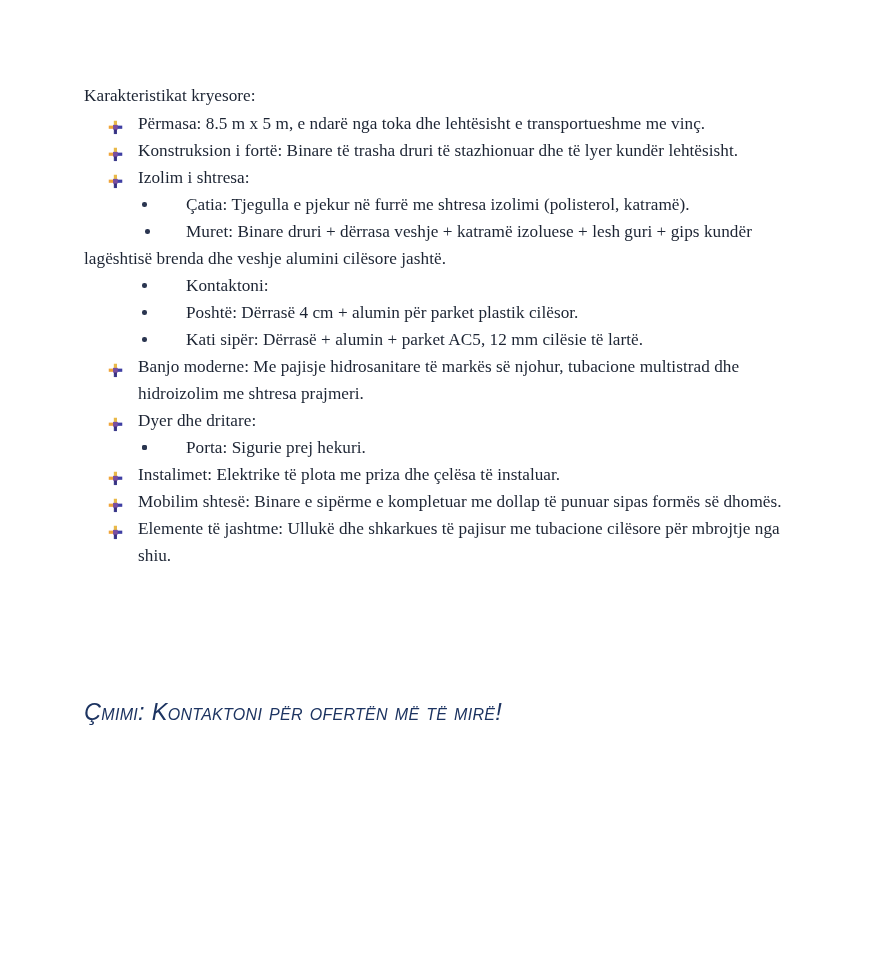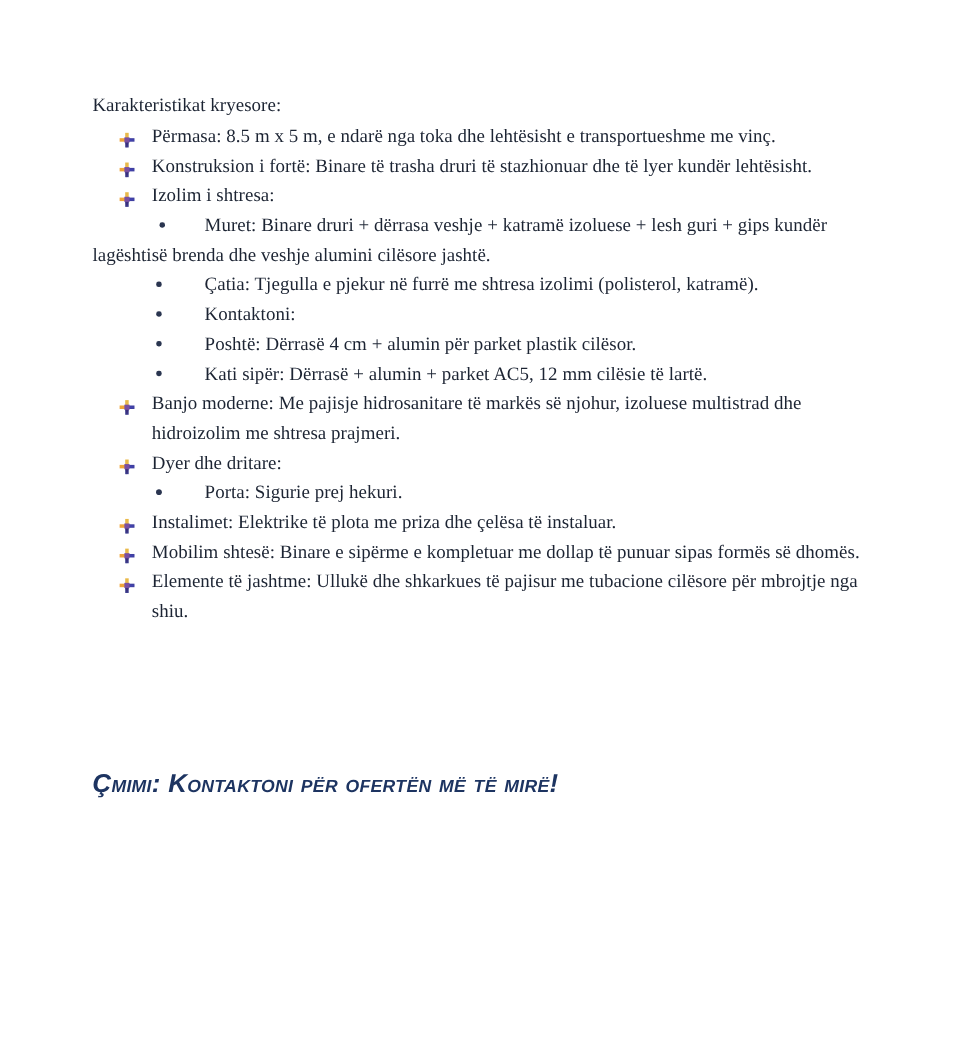--- a/index.html
+++ b/index.html
@@ -90,21 +90,21 @@
     left: 61px;
   }
 
   
   .price-heading {
     position: absolute;
     left: 84px;
     top: 699px;
     font-family: "Liberation Sans", "DejaVu Sans", sans-serif;
     font-size: 23.5px;
-    font-weight: bold;
+    font-weight: normal;
     font-style: italic;
     font-variant: small-caps;
     letter-spacing: 0.3px;
     color: #1d3461;
     white-space: nowrap;
   }
 </style>
 </head>
 <body>
 
@@ -152,32 +152,32 @@
           <rect x="6.2" y="8.4" width="3.4" height="6.6" fill="#3d3f8f"></rect>
           <rect x="8.8" y="6.0" width="6.4" height="3.4" fill="#3f3fa0"></rect>
           <polygon points="6.2,9.6 9.6,9.6 7.9,15.2" fill="#3a2f7d"></polygon>
           <polygon points="9.0,6.0 9.0,9.4 15.2,7.7" fill="#4242ad"></polygon>
           <rect x="5.4" y="5.2" width="5.0" height="5.0" fill="#7a4fa0"></rect>
         </svg>
       </span>
       <span class="l1-text">Izolim i shtresa:</span>
     </p>
 
+    <p class="para l2-item">
+      <span class="dot"></span>
+      <span>Çatia: Tjegulla e pjekur në furrë me shtresa izolimi (polisterol, katramë).</span>
+    </p>
+
     <p class="para l2-item hang-flush">
       <span class="dot"></span>
       <span>Muret: Binare druri + dërrasa veshje + katramë izoluese + lesh guri + gips kundër lagështisë brenda dhe veshje alumini cilësore jashtë.</span>
     </p>
 
     <p class="para l2-item">
       <span class="dot"></span>
-      <span>Çatia: Tjegulla e pjekur në furrë me shtresa izolimi (polisterol, katramë).</span>
-    </p>
-
-    <p class="para l2-item">
-      <span class="dot"></span>
       <span>Kontaktoni:</span>
     </p>
 
     <p class="para l2-item">
       <span class="dot"></span>
       <span>Poshtë: Dërrasë 4 cm + alumin për parket plastik cilësor.</span>
     </p>
 
     <p class="para l2-item">
       <span class="dot"></span>
@@ -189,21 +189,21 @@
         <svg viewBox="0 0 16 16" width="15" height="15" aria-hidden="true">
           <rect x="6.2" y="0.8" width="3.4" height="6.2" fill="#e9b949"></rect>
           <rect x="0.8" y="6.0" width="6.4" height="3.4" fill="#f0a53a"></rect>
           <rect x="6.2" y="8.4" width="3.4" height="6.6" fill="#3d3f8f"></rect>
           <rect x="8.8" y="6.0" width="6.4" height="3.4" fill="#3f3fa0"></rect>
           <polygon points="6.2,9.6 9.6,9.6 7.9,15.2" fill="#3a2f7d"></polygon>
           <polygon points="9.0,6.0 9.0,9.4 15.2,7.7" fill="#4242ad"></polygon>
           <rect x="5.4" y="5.2" width="5.0" height="5.0" fill="#7a4fa0"></rect>
         </svg>
       </span>
-      <span class="l1-text">Banjo moderne: Me pajisje hidrosanitare të markës së njohur, izoluese multistrad dhe hidroizolim me shtresa prajmeri.</span>
+      <span class="l1-text">Banjo moderne: Me pajisje hidrosanitare të markës së njohur, tubacione multistrad dhe hidroizolim me shtresa prajmeri.</span>
     </p>
 
     <p class="para l1-item">
       <span class="arrow-bullet">
         <svg viewBox="0 0 16 16" width="15" height="15" aria-hidden="true">
           <rect x="6.2" y="0.8" width="3.4" height="6.2" fill="#e9b949"></rect>
           <rect x="0.8" y="6.0" width="6.4" height="3.4" fill="#f0a53a"></rect>
           <rect x="6.2" y="8.4" width="3.4" height="6.6" fill="#3d3f8f"></rect>
           <rect x="8.8" y="6.0" width="6.4" height="3.4" fill="#3f3fa0"></rect>
           <polygon points="6.2,9.6 9.6,9.6 7.9,15.2" fill="#3a2f7d"></polygon>

